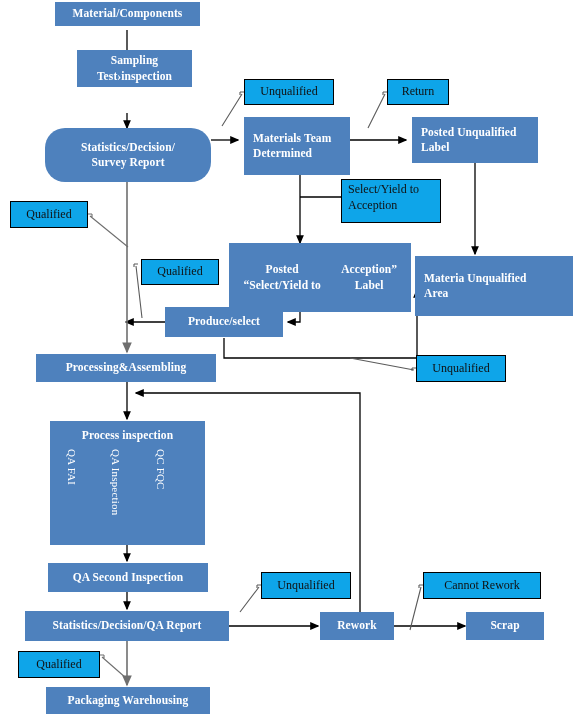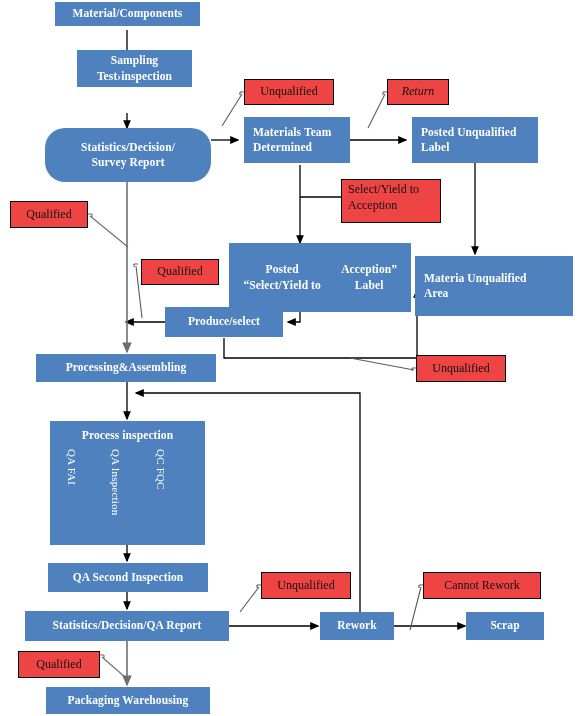--- a/index.html
+++ b/index.html
@@ -23,21 +23,21 @@
   }
   .proc{
     background:#4E81BD;
     color:#ffffff;
     font-weight:bold;
     font-size:11.5px;
     letter-spacing:0.1px;
     padding:2px 4px;
   }
   .lbl{
-    background:#ef4444;
+    background:#0ea5e9;
     color:#111111;
     border:1px solid #000000;
     font-weight:normal;
     font-size:12px;
     padding:2px 6px;
   }
   .lbl.left{justify-content:flex-start;text-align:center;}
   .vtxt{
     position:absolute;
     color:#ffffff;
@@ -136,21 +136,21 @@
 
   <div class="node proc" style="left:70px;top:50px;width:115px;height:37px;margin-left:7px;">
     <span>Sampling Test›inspection</span>
   </div>
 
   <div class="node proc" style="left:45px;top:128px;width:166px;height:54px;flex-direction:column;border-radius:20px;">
     <span>Statistics/Decision/</span>
     <span>Survey Report</span>
   </div>
 
-  <div class="node proc" style="left:244px;top:117px;width:106px;height:46px;flex-direction:column;align-items:flex-start;padding-left:9px;text-align:left;justify-content:center;">
+  <div class="node proc" style="left:244px;top:117px;width:106px;height:58px;flex-direction:column;align-items:flex-start;padding-left:9px;text-align:left;justify-content:center;">
     <span>Materials Team</span>
     <span>Determined</span>
   </div>
 
   <div class="node proc" style="left:412px;top:117px;width:126px;height:46px;flex-direction:column;align-items:flex-start;padding-left:9px;text-align:left;">
     <span>Posted   Unqualified</span>
     <span>Label</span>
   </div>
 
   <div class="node proc" style="left:229px;top:243px;width:182px;height:69px;flex-direction:row;">
@@ -195,21 +195,21 @@
   </div>
 
   <div class="node proc" style="left:466px;top:612px;width:78px;height:28px;">
     <span>Scrap</span>
   </div>
 
   <div class="node lbl" style="left:244px;top:79px;width:90px;height:26px;">
     <span>Unqualified</span>
   </div>
 
-  <div class="node lbl" style="left:387px;top:79px;width:62px;height:26px;font-style:italic;">
+  <div class="node lbl" style="left:387px;top:79px;width:62px;height:26px;">
     <span>Return</span>
   </div>
 
   <div class="node lbl left" style="left:341px;top:179px;width:100px;height:44px;flex-direction:column;align-items:flex-start;">
     <span>Select/Yield  to</span>
     <span>Acception</span>
   </div>
 
   <div class="node lbl" style="left:10px;top:201px;width:78px;height:27px;">
     <span>Qualified</span>

